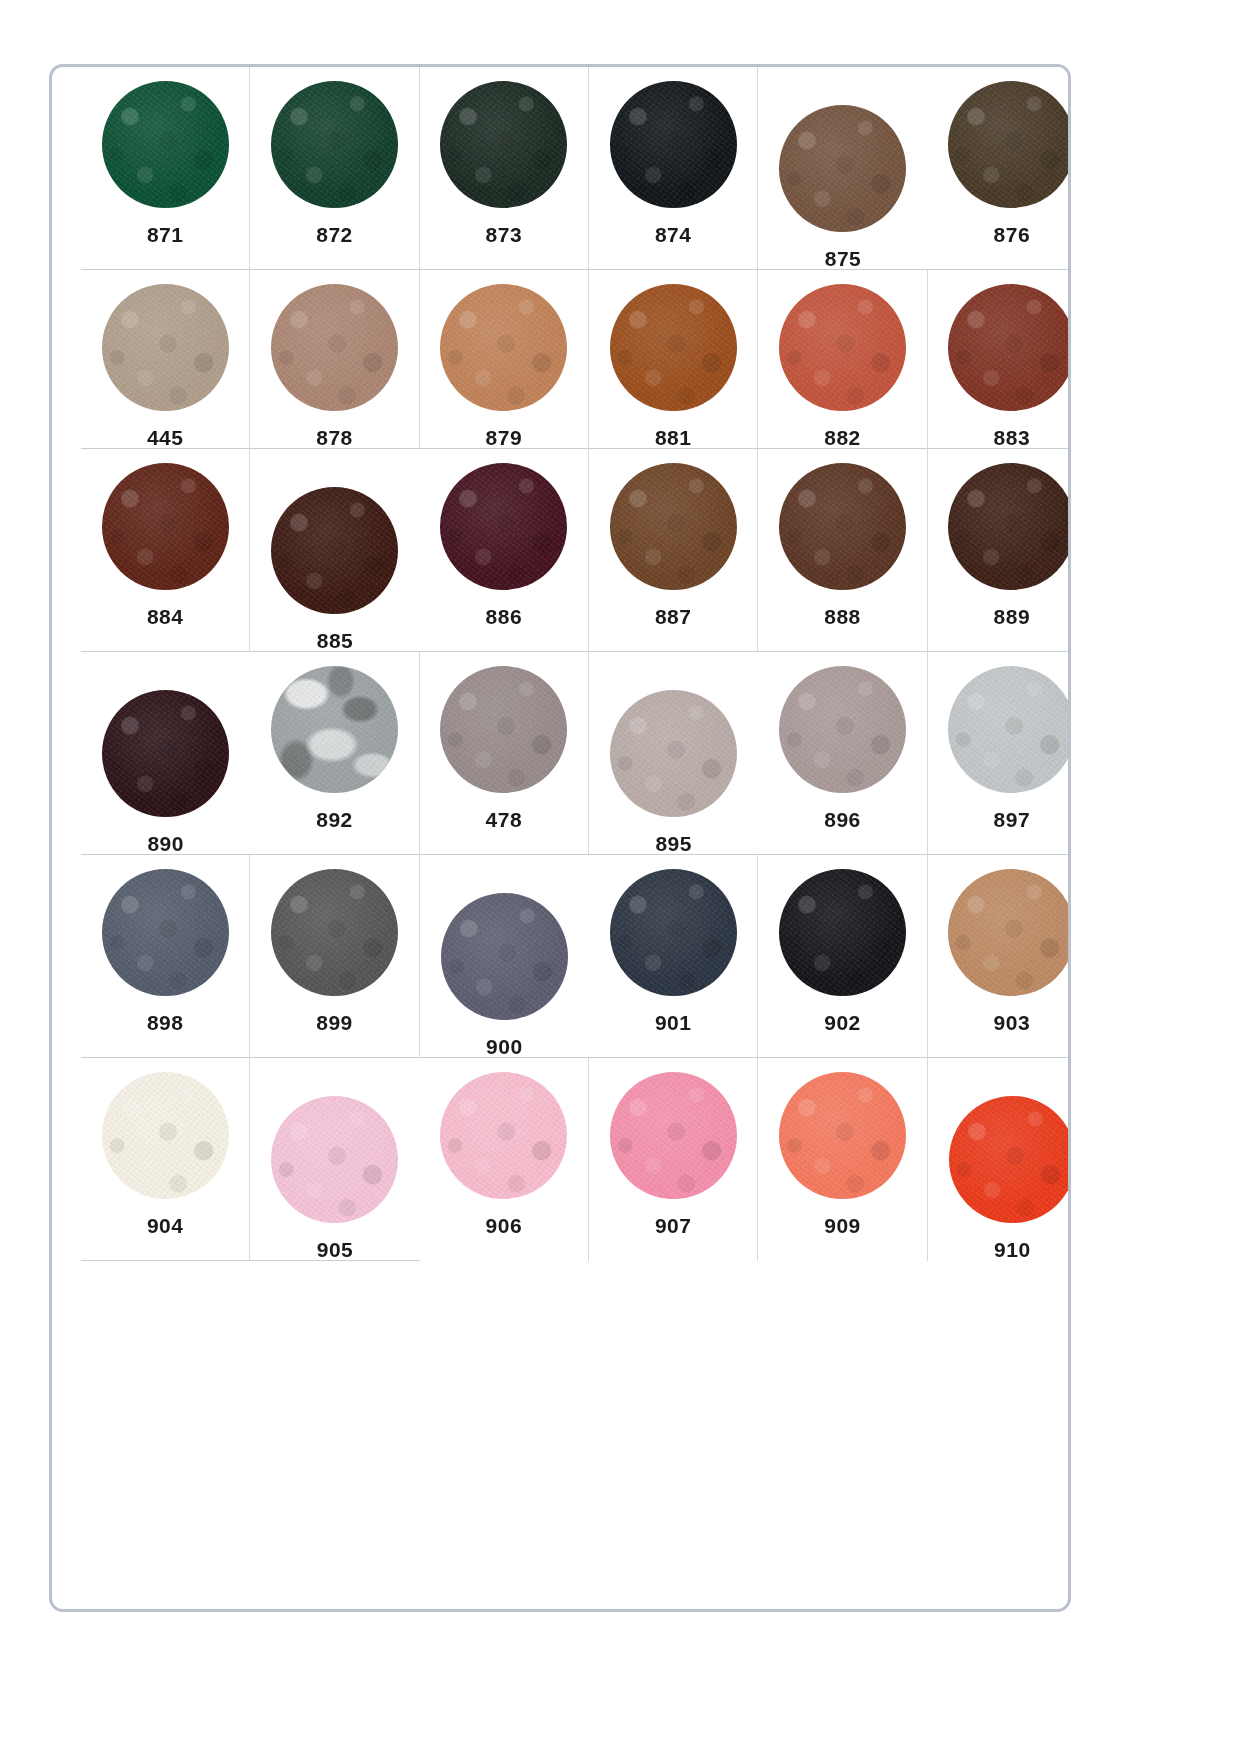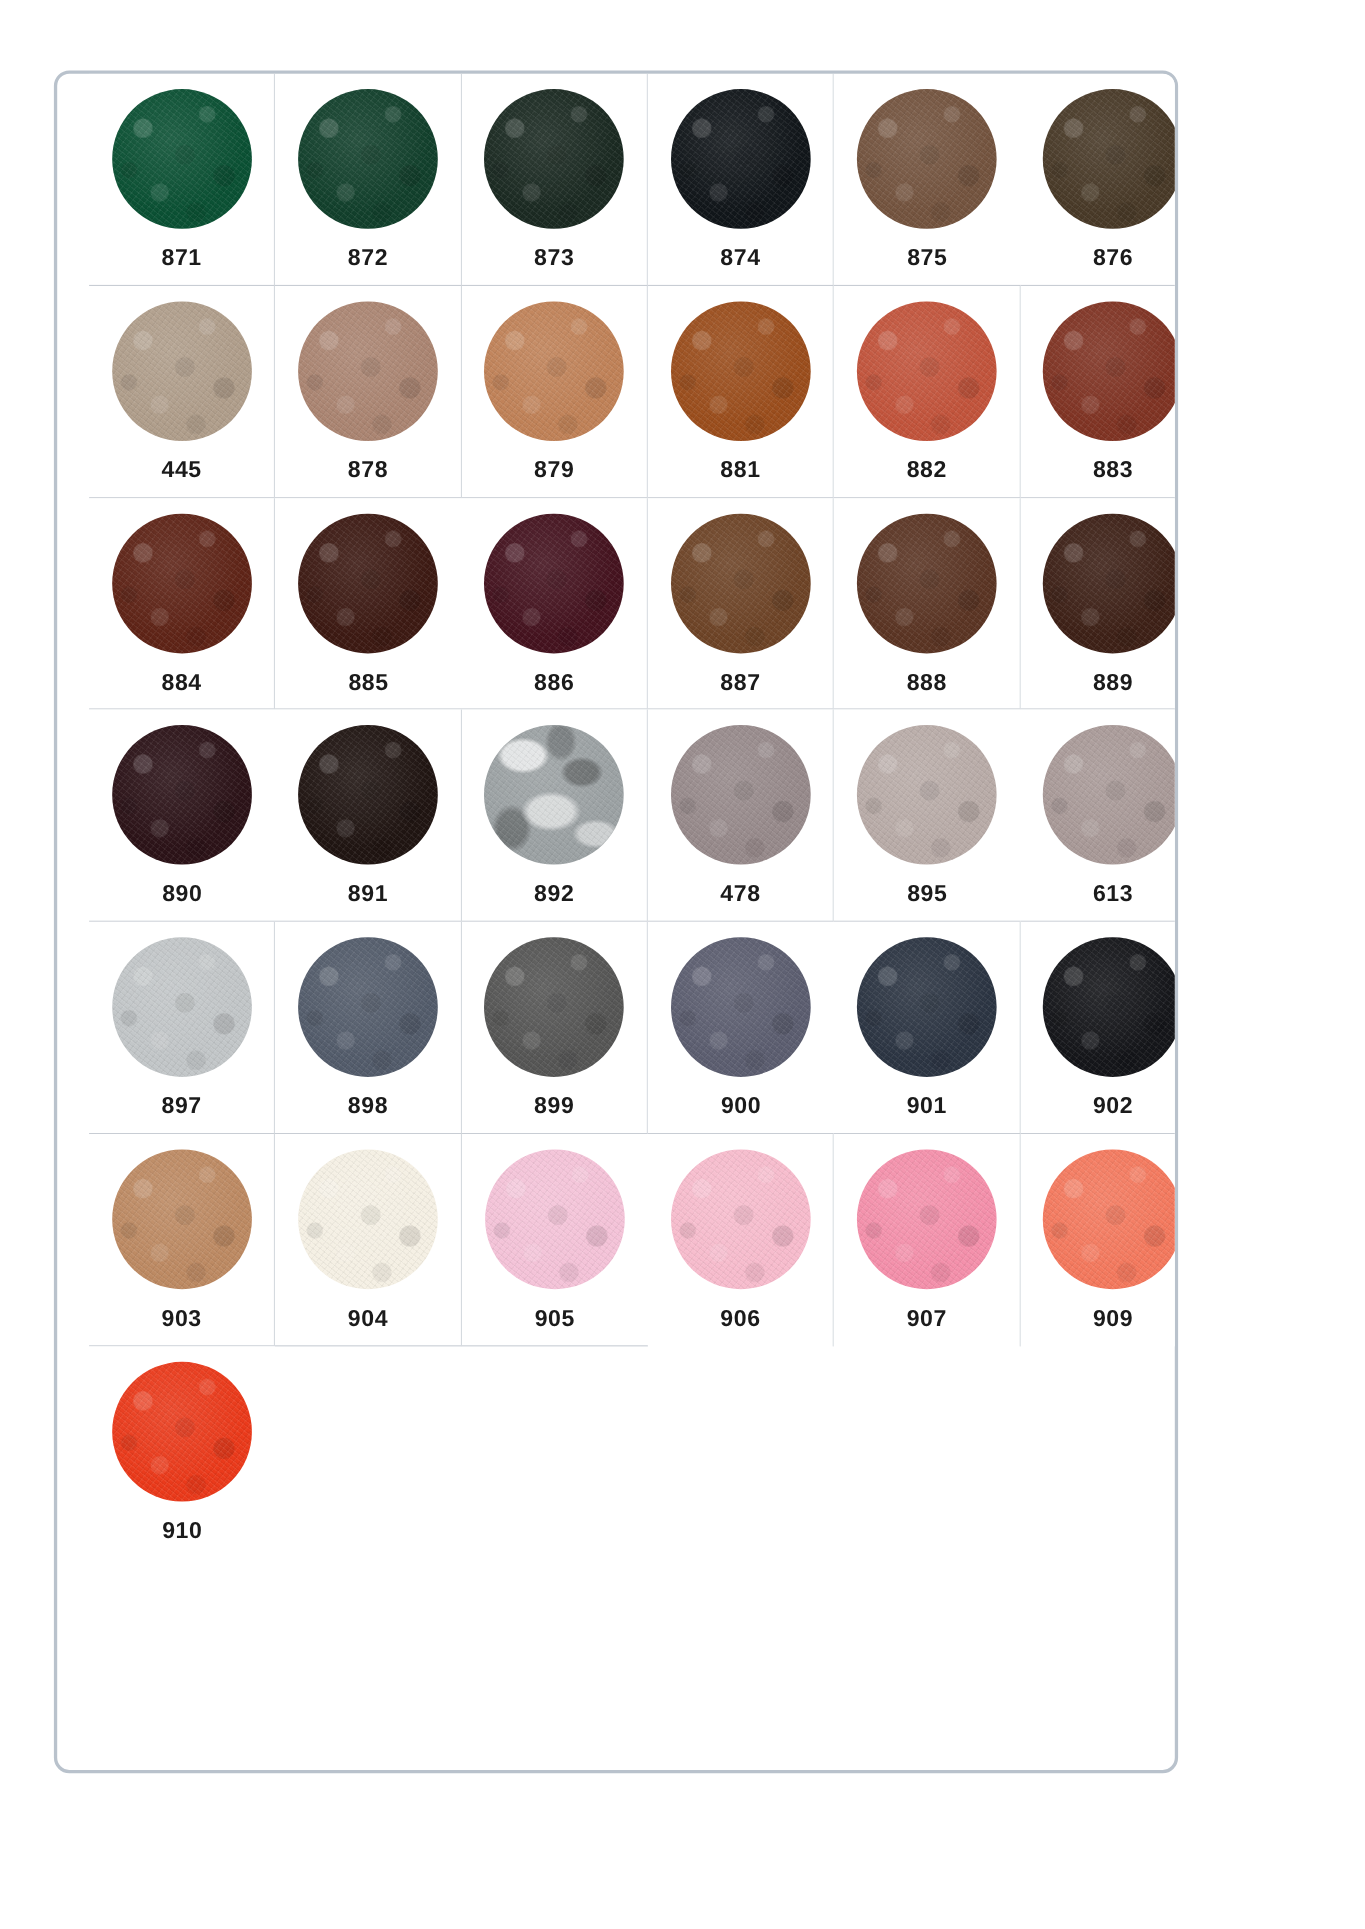--- a/index.html
+++ b/index.html
@@ -45,21 +45,21 @@
     box-sizing: border-box;
     border-right: 1px solid #d5dadf;
     border-bottom: 1px solid #c8cdd4;
     display: flex;
     flex-direction: column;
     align-items: center;
     justify-content: flex-start;
     padding-top: 14px;
     background: #ffffff;
   }
-  .swatch-cell.col-last { border-right: none; }
+  .swatch-cell.col-last { border-right: none; margin-top: 24px; }
   .swatch-cell.row-last { border-bottom: none; }
 
   
   .swatch-disc-wrap {
     width: 127px;
     height: 127px;
     position: relative;
     flex: none;
   }
   .swatch-disc {
@@ -234,47 +234,41 @@
         <div class="swatch-label">889</div>
       </div>
       <div class="swatch-cell col-last">
         <div class="swatch-disc-wrap">
           <div class="swatch-disc" style="background-color: rgb(44, 19, 24);"></div>
         </div>
         <div class="swatch-label">890</div>
       </div>
       <div class="swatch-cell">
         <div class="swatch-disc-wrap">
-          <div class="swatch-disc" style="background-color: rgb(32, 21, 18);"></div>
-        </div>
-        <div class="swatch-label">891</div>
-      </div>
-      <div class="swatch-cell">
-        <div class="swatch-disc-wrap">
           <div class="swatch-disc marbled" style="background-color: rgb(156, 162, 164);"></div>
         </div>
         <div class="swatch-label">892</div>
       </div>
       <div class="swatch-cell">
         <div class="swatch-disc-wrap">
           <div class="swatch-disc" style="background-color: rgb(151, 138, 139);"></div>
         </div>
         <div class="swatch-label">478</div>
       </div>
       <div class="swatch-cell col-last">
         <div class="swatch-disc-wrap">
           <div class="swatch-disc" style="background-color: rgb(185, 172, 168);"></div>
         </div>
         <div class="swatch-label">895</div>
       </div>
       <div class="swatch-cell">
         <div class="swatch-disc-wrap">
           <div class="swatch-disc" style="background-color: rgb(169, 154, 152);"></div>
         </div>
-        <div class="swatch-label">613</div>
+        <div class="swatch-label">896</div>
       </div>
       <div class="swatch-cell">
         <div class="swatch-disc-wrap">
           <div class="swatch-disc" style="background-color: rgb(194, 198, 200);"></div>
         </div>
         <div class="swatch-label">897</div>
       </div>
       <div class="swatch-cell">
         <div class="swatch-disc-wrap">
           <div class="swatch-disc" style="background-color: rgb(83, 92, 107);"></div>

